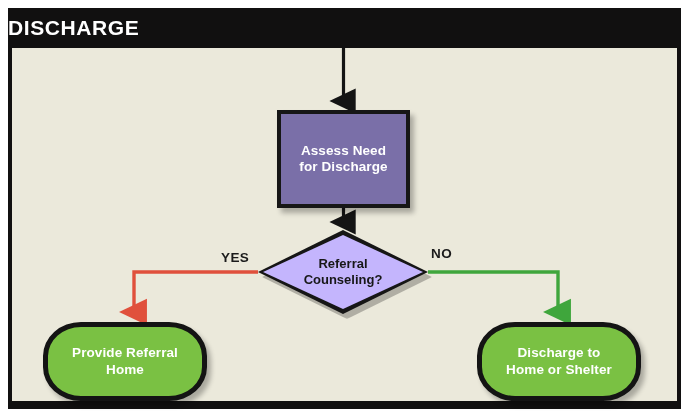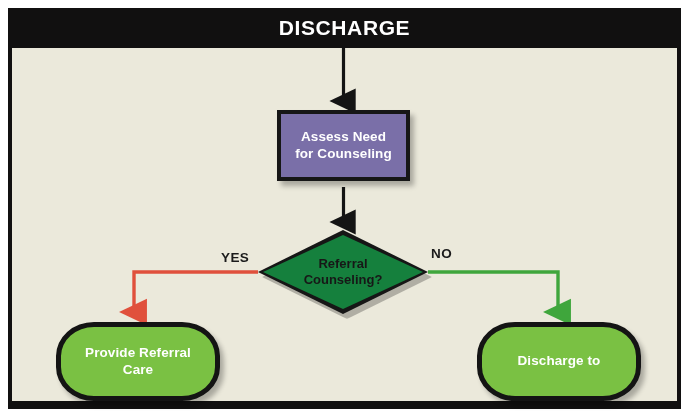--- a/index.html
+++ b/index.html
@@ -36,21 +36,20 @@
 
   
   .title-bar {
     position: absolute;
     left: 8px;
     top: 8px;
     width: 673px;
     height: 40px;
     display: flex;
     align-items: center;
-    justify-content: center;
     z-index: 6;
   }
   .title-text {
     color: #ffffff;
     font-size: 21px;
     font-weight: bold;
     letter-spacing: 0.6px;
     font-family: "Liberation Sans", sans-serif;
   }
 
@@ -85,21 +84,21 @@
     display: flex;
     align-items: center;
     justify-content: center;
     text-align: center;
   }
 
   .node-process {
     left: 277px;
     top: 110px;
     width: 133px;
-    height: 71px;
+    height: 98px;
     background: #7a6fa8;
     border: 4px solid #161616;
     box-shadow: 4px 5px 5px rgba(0,0,0,0.28);
   }
   .node-process .label {
     color: #ffffff;
     font-size: 13.5px;
     font-weight: bold;
     line-height: 1.22;
     letter-spacing: 0.1px;
@@ -129,21 +128,21 @@
   .node-decision .diamond-body {
     background: #161616;
     clip-path: polygon(50% 0%, 100% 50%, 50% 100%, 0% 50%);
   }
   .node-decision .diamond-fill {
     position: absolute;
     left: 5px;
     top: 5px;
     width: 160px;
     height: 74px;
-    background: #15803d;
+    background: #c4b5fd;
     clip-path: polygon(50% 0%, 100% 50%, 50% 100%, 0% 50%);
     display: flex;
     align-items: center;
     justify-content: center;
   }
   .node-decision .label {
     position: relative;
     color: #171717;
     font-size: 13px;
     font-weight: bold;
@@ -153,21 +152,21 @@
 
   .node-terminal {
     top: 322px;
     width: 164px;
     height: 79px;
     background: #7ac143;
     border: 5px solid #141414;
     border-radius: 38px / 34px;
     box-shadow: 4px 5px 5px rgba(0,0,0,0.28);
   }
-  .node-terminal.left  { left: 56px; }
+  .node-terminal.left  { left: 43px; }
   .node-terminal.right { left: 477px; }
   .node-terminal .label {
     color: #ffffff;
     font-size: 13.5px;
     font-weight: bold;
     line-height: 1.24;
     letter-spacing: 0.1px;
   }
 
   
@@ -221,44 +220,45 @@
     </g>
 
     <g>
       <polyline points="428,272 558,272 558,312" fill="none" stroke="#3fa63c" stroke-width="3.4" marker-end="url(#arrow-green)"></polyline>
     </g>
   </svg>
 
   <div class="node node-process">
     <div class="label">
       <div>Assess Need</div>
-      <div>for Counseling</div>
+      <div>for Discharge</div>
     </div>
   </div>
 
   <div class="node node-decision">
     <div class="diamond-shadow"></div>
     <div class="diamond-body"></div>
     <div class="diamond-fill">
       <div class="label">
         <div>Referral</div>
         <div>Counseling?</div>
       </div>
     </div>
   </div>
 
   <span class="branch-label yes">YES</span>
   <span class="branch-label no">NO</span>
 
   <div class="node node-terminal left">
     <div class="label">
       <div>Provide Referral</div>
-      <div>Care</div>
+      <div>Home</div>
     </div>
   </div>
 
   <div class="node node-terminal right">
     <div class="label">
       <div>Discharge to</div>
+      <div>Home or Shelter</div>
     </div>
   </div>
 
 </div>
 
 </body></html>

